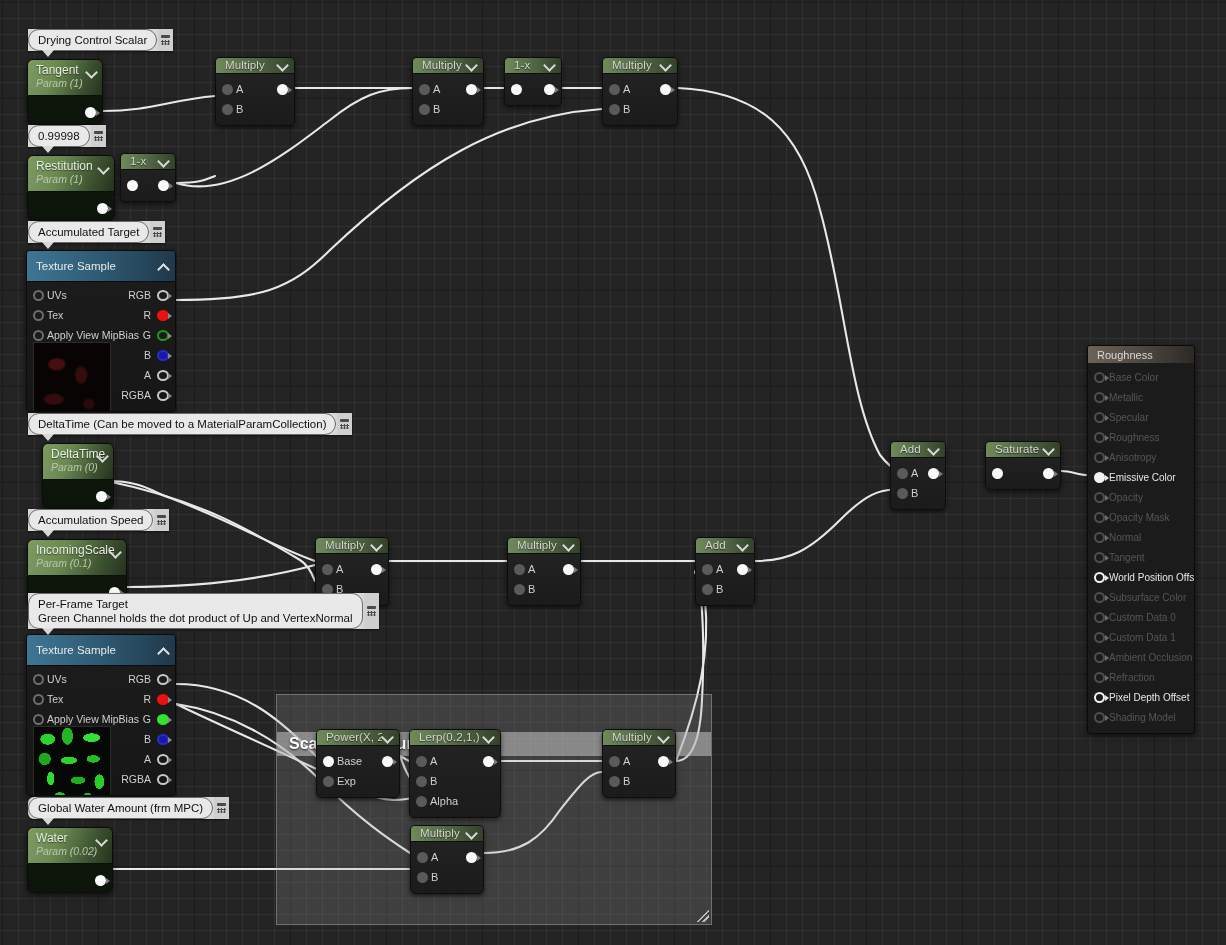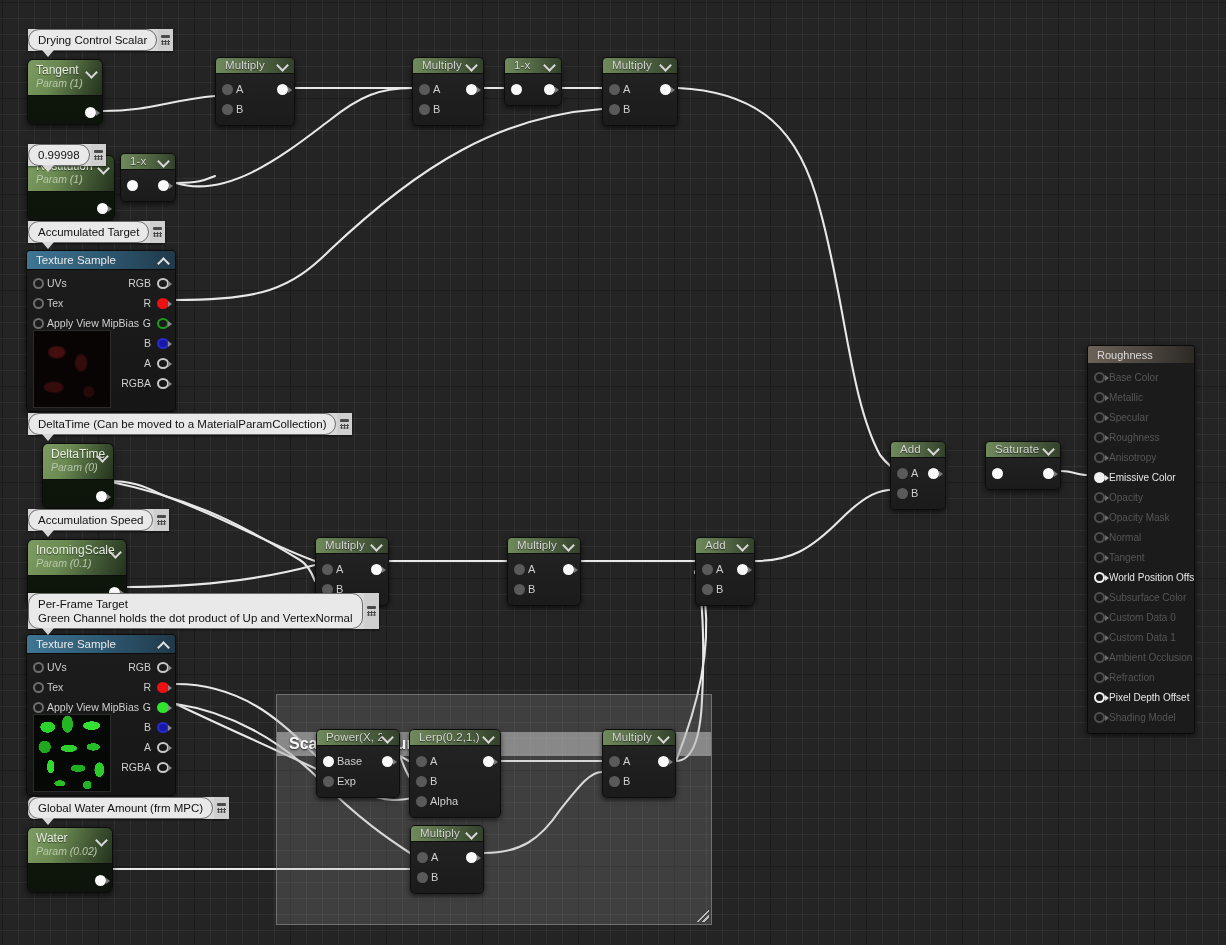--- a/index.html
+++ b/index.html
@@ -169,21 +169,21 @@
     position: absolute;
     width: 150px;
     border-radius: 4px;
     border: 1px solid #0b0b0b;
     background: linear-gradient(to bottom, #1d1d1d 0%, #161616 100%);
     box-shadow: 0 2px 6px rgba(0,0,0,.6);
     z-index: 4;
     overflow: hidden;
   }
   .tex .thdr {
-    height: 19px; display: flex; align-items: center;
+    height: 31px; display: flex; align-items: center;
     padding: 0 6px 0 9px;
     font-size: 11.5px; color: #eaeaea;
     background: linear-gradient(to right, #3f7694 0%, #2d566e 55%, #20394a 100%);
     border-bottom: 1px solid #0b0b0b;
     gap: 8px;
   }
   .tex .thdr .ttl { flex: 1; }
   .tex .thdr .caret { width: 11px; height: 11px; position: relative; }
   .tex .thdr .caret::before {
     content: ""; position: absolute; left: 1px; top: 4px;
@@ -322,21 +322,21 @@
 
   <div id="bubbles-layer">
       <div class="bubble" style="left: 28px; top: 29px;">
         <div class="btxt">Drying Control Scalar</div>
         <div class="pin">
           <i></i>
           <i class="dots"></i>
         </div>
         <div class="tail"></div>
       </div>
-      <div class="bubble" style="left: 28px; top: 125px; margin-top: 19px;">
+      <div class="bubble" style="left: 28px; top: 125px;">
         <div class="btxt">0.99998</div>
         <div class="pin">
           <i></i>
           <i class="dots"></i>
         </div>
         <div class="tail"></div>
       </div>
       <div class="bubble" style="left: 28px; top: 221px; text-align: center;">
         <div class="btxt">Accumulated Target</div>
         <div class="pin">

